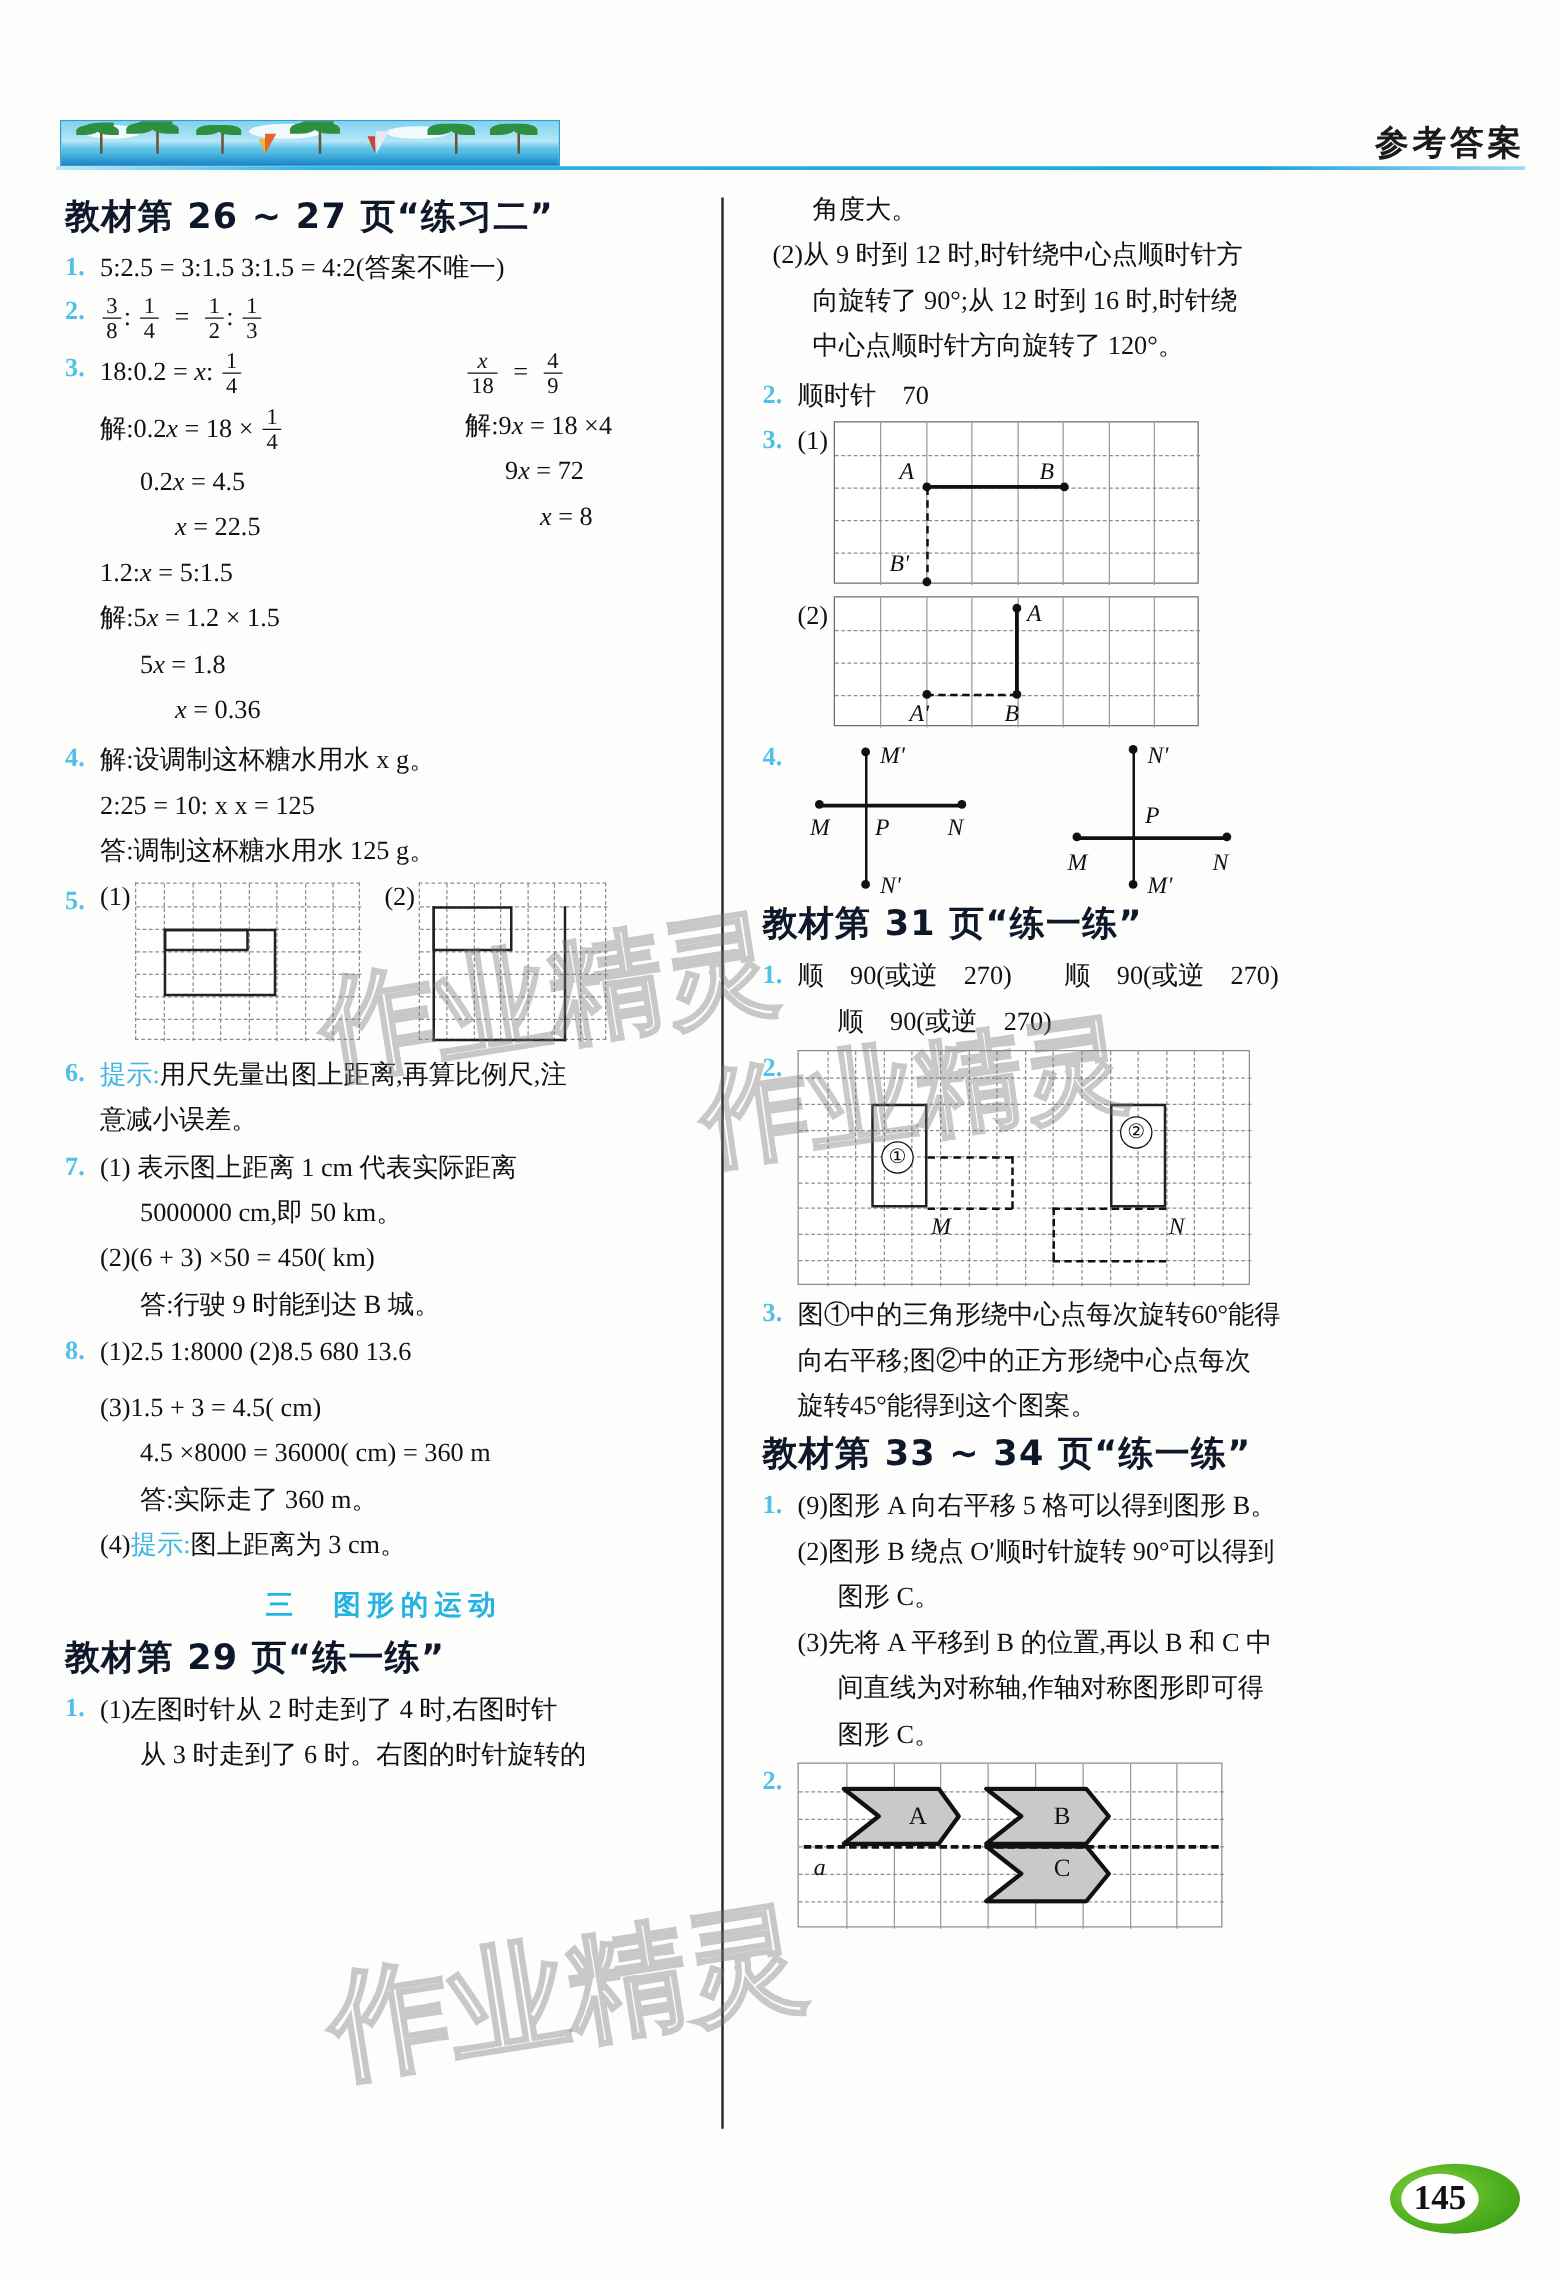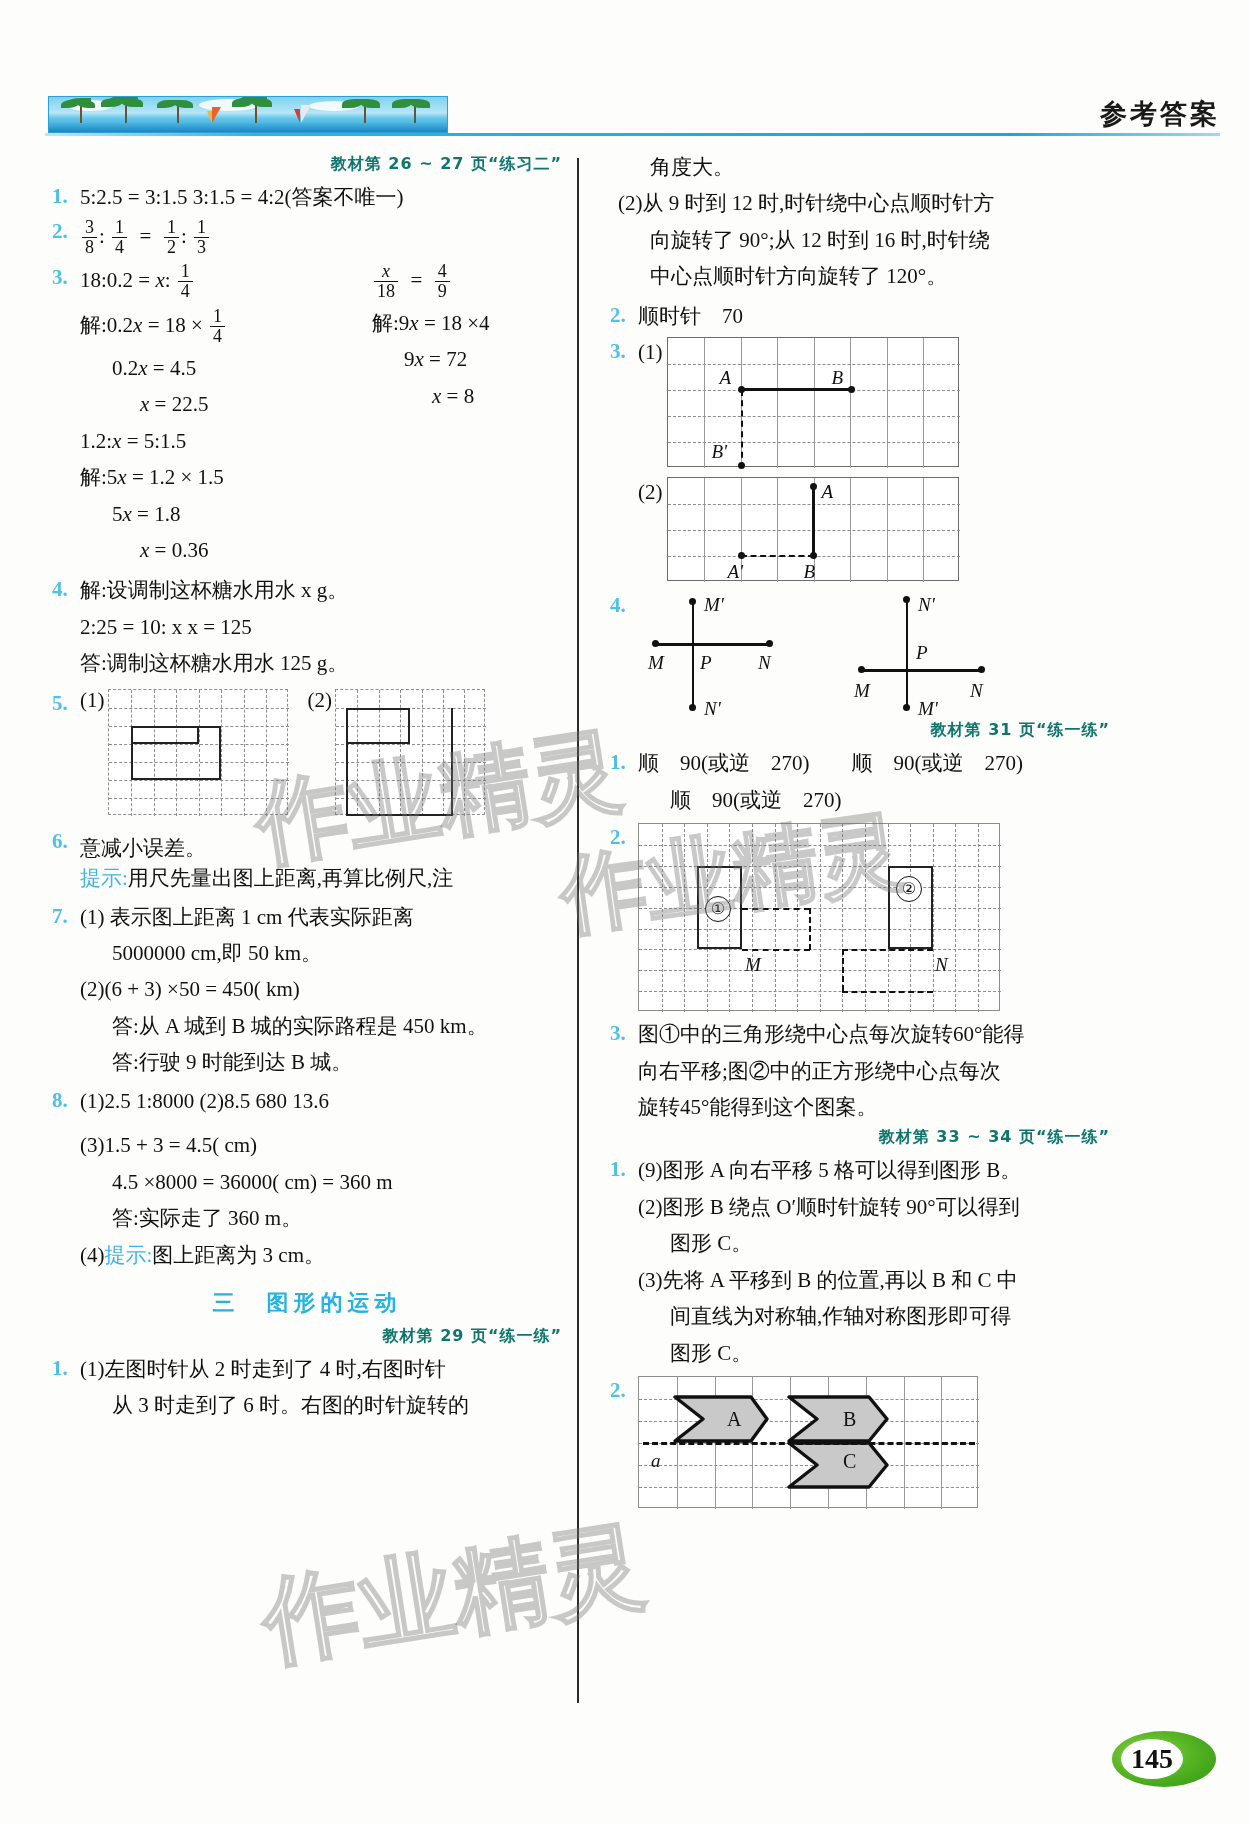--- a/index.html
+++ b/index.html
@@ -38,21 +38,21 @@
     background:linear-gradient(to bottom,#49b4e0,#1b86c4);
   }
   
   #col-left  { position:absolute; left:52px;  top:150px; width:510px; }
   #col-right { position:absolute; left:610px; top:150px; width:500px; }
   #col-divider {
     position:absolute; left:577px; top:158px; width:2px; height:1545px; background:#2b2b2b;
   }
   
   .sec-title {
-    text-align:right; font-size:16px; font-weight:bold; color:#0f766e;
+    text-align:left; font-size:28px; font-weight:bold; color:#0f172a;
     letter-spacing:1px; margin:4px 0 7px 0; font-family:"DejaVu Sans","Liberation Sans",sans-serif;
   }
   .chapter-title {
     text-align:center; font-size:22px; font-weight:bold; color:#25b3e3;
     letter-spacing:5px; margin:18px 0 8px 0; font-family:"DejaVu Sans","Liberation Sans",sans-serif;
   }
   .item { display:flex; align-items:flex-start; margin:5px 0;justify-content:center; }
   .num {
     flex:0 0 28px; color:#4fc0e8; font-weight:bold; font-size:21px;
     font-family:"Liberation Serif",serif; line-height:1.42; text-align:left;
@@ -301,32 +301,31 @@
         <div class="gl" style="left:0;top:108px;width:150px;"></div>
         <div class="solid-shape" style="left:10px;top:18px;width:64.2px;height:36px;"></div>
         <div class="solid-shape" style="left:10px;top:18px;width:107px;height:108px;border-top:none;"></div>
       </div>
     </div>
   </div>
 
   <div class="item" style="margin-top:12px;">
     <div class="num">6.</div>
     <div class="body">
+      <span class="line"><span class="hint">提示:</span><span>用尺先量出图上距离,再算比例尺,注</span></span>
       <span class="line" style="margin-top:6px;">意减小误差。</span>
-      <span class="line"><span class="hint">提示:</span><span>用尺先量出图上距离,再算比例尺,注</span></span>
     </div>
   </div>
 
   <div class="item" style="margin-top:8px;">
     <div class="num">7.</div>
     <div class="body">
       <span class="line">(1) 表示图上距离 1 cm 代表实际距离</span>
       <span class="line indent1" style="margin-top:6px;">5000000 cm,即 50 km。</span>
       <span class="line" style="margin-top:6px;">(2)(6 + 3) ×50 = 450( km)</span>
-      <span class="line indent1" style="margin-top:6px;">答:从 A 城到 B 城的实际路程是 450 km。</span>
       <span class="line indent1" style="margin-top:6px;">答:行驶 9 时能到达 B 城。</span>
     </div>
   </div>
 
   <div class="item" style="margin-top:8px;">
     <div class="num">8.</div>
     <div class="body">
       <span class="line">(1)2.5   1:8000   (2)8.5   680   13.6</span>
       <span class="line" style="margin-top:14px;">(3)1.5 + 3 = 4.5( cm)</span>
       <span class="line indent1" style="margin-top:6px;">4.5 ×8000 = 36000( cm) = 360 m</span>

